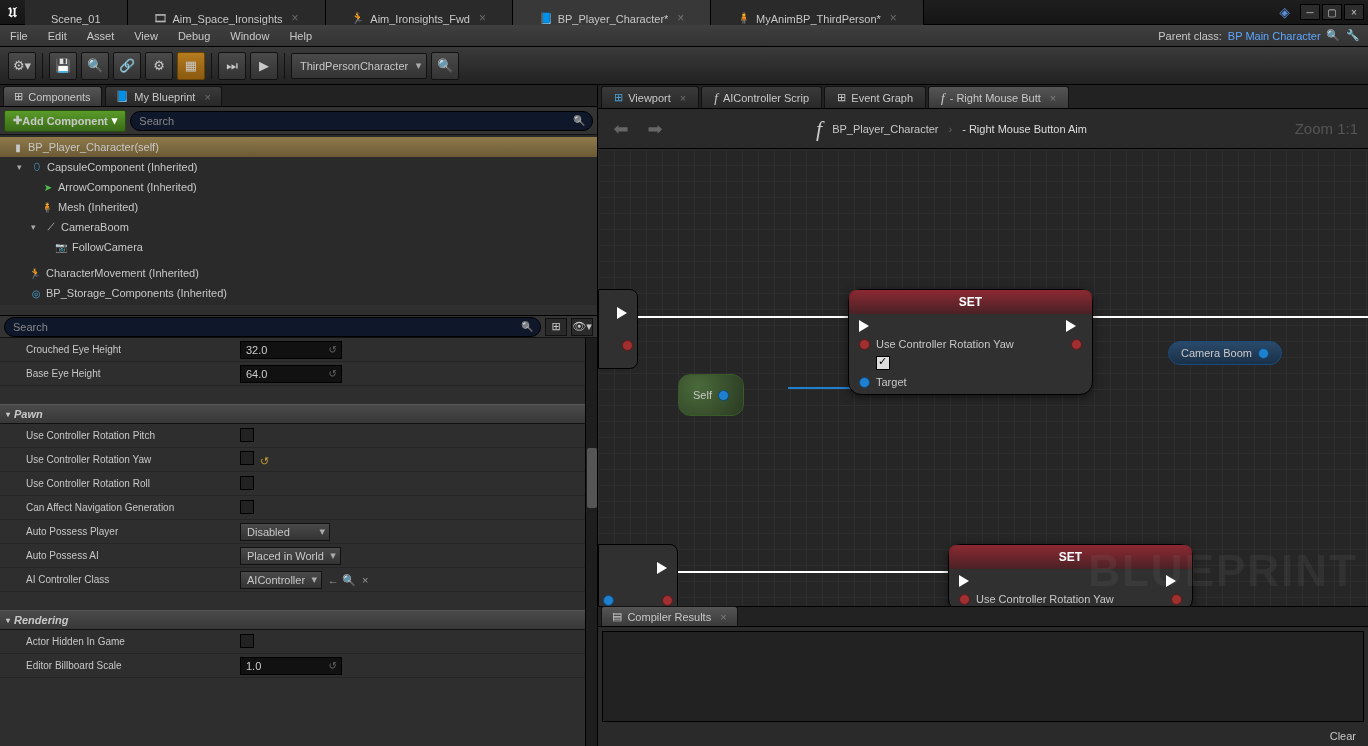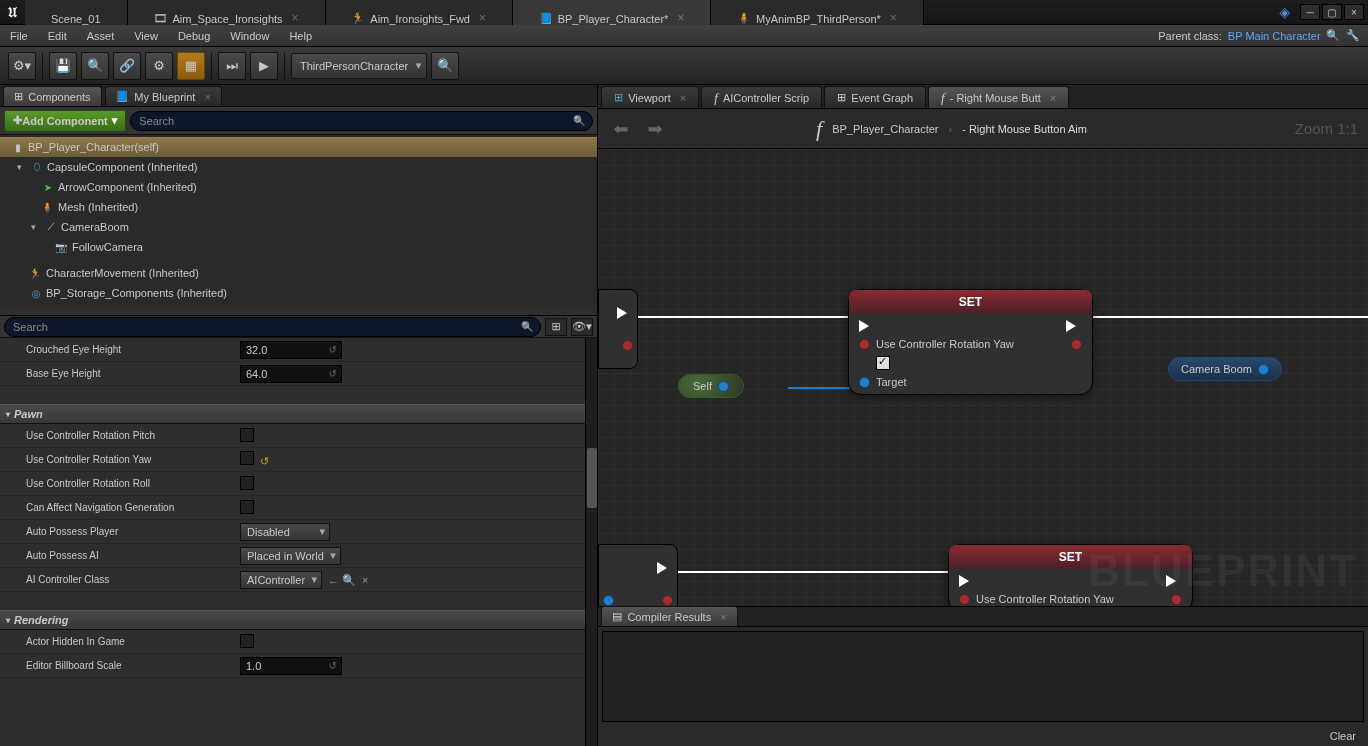--- a/index.html
+++ b/index.html
@@ -68,21 +68,21 @@
 .node{position:absolute;border:1px solid #000;border-radius:13px;background:#303030;box-shadow:0 2px 8px rgba(0,0,0,.5)}
 .node-header{height:24px;border-radius:7px 7px 0 0;display:flex;align-items:center;justify-content:center;font-weight:bold;font-size:12px}
 .node-header.set{background:linear-gradient(rgba(150,40,50,.9),rgba(80,30,35,.8));color:#fff}
 .node-body{padding:6px 10px;display:flex;flex-direction:column;gap:6px}
 .pin-row{display:flex;align-items:center;gap:6px;font-size:11px}
 .pin{width:11px;height:11px;border-radius:50%;border:1px solid #000}
 .pin.exec{width:0;height:0;border:6px solid transparent;border-left:10px solid #fff;border-radius:0;background:none}
 .pin.exec.out{margin-left:auto}
 .pin.red{background:#a03030;border-color:#601818}
 .pin.blue{background:#2080d0;border-color:#104878}
-.self-pill{position:absolute;border:1px solid #3a5a2a;border-radius:12px;background:radial-gradient(circle at 30% 30%,#4a6a3a,#2a3a22);padding:5px 14px;display:flex;align-items:center;gap:6px}
+.self-pill{position:absolute;border:1px solid #3a5a2a;border-radius:12px;background:radial-gradient(circle at 30% 30%,#4a6a3a,#2a3a22);padding:14px 14px;display:flex;align-items:center;gap:6px}
 .cam-pill{position:absolute;border:1px solid #1a4a7a;border-radius:12px;background:linear-gradient(#2a4a6a,#1a3048);padding:5px 12px;display:flex;align-items:center;gap:6px}
 .wire{position:absolute;height:2px;background:#fff;pointer-events:none}
 .wire.blue{background:#2080d0}
 .compiler{height:140px;border-top:1px solid #000;display:flex;flex-direction:column;background:#2a2a2a}
 .compiler-body{flex:1;background:#222;margin:4px;border:1px solid #000}
 .compiler-foot{height:20px;display:flex;justify-content:flex-end;padding-right:12px;align-items:center;color:#888}
 .scrollbar{position:absolute;right:0;width:12px;background:#1e1e1e;border-left:1px solid #000}
 .scroll-thumb{background:#555;width:10px;margin:1px;border-radius:2px}
 .f-ico{font-style:italic;font-family:serif;font-size:13px;color:#ccc}
 .yellow-revert{color:#c8a030;font-size:11px;margin-left:6px}
@@ -363,21 +363,21 @@
               <span>Target</span>
             </div>
         </div>
       </div>
 
       <div class="self-pill" style="left:80px;top:225px">
         <span>Self</span>
         <span class="pin blue"></span>
       </div>
 
-      <div class="cam-pill" style="left:570px;top:208px">
+      <div class="cam-pill" style="left:570px;top:192px">
         <span>Camera Boom</span>
         <span class="pin blue"></span>
       </div>
 
       <div class="frag-node" style="left:0;top:395px;width:80px">
         <div class="pin exec out" style="align-self:flex-end"></div>
         <div style="display:flex;justify-content:space-between">
             <span class="pin blue"></span>
             <span class="pin red"></span>
           </div>

